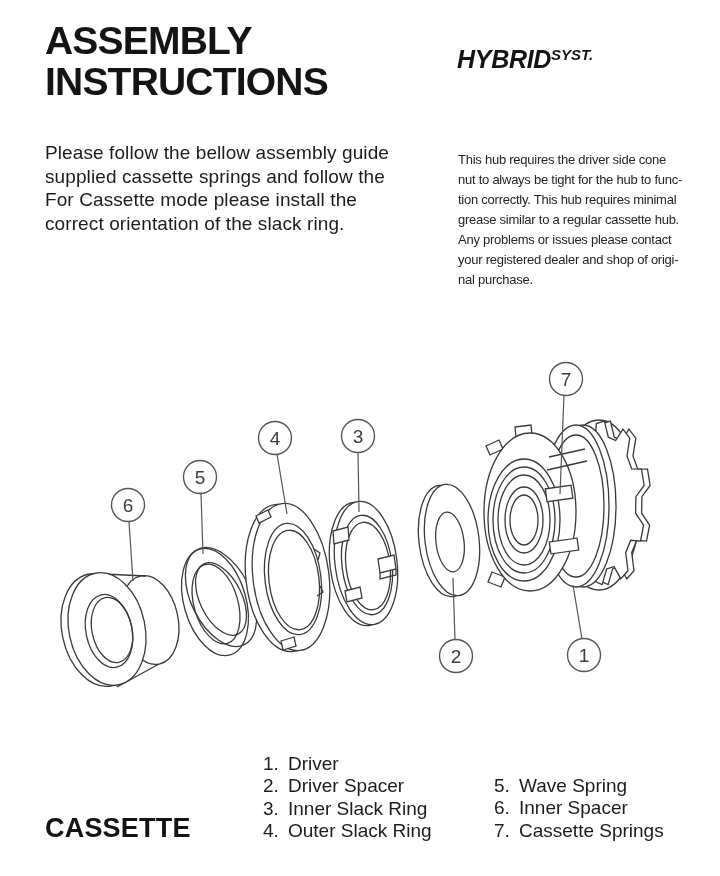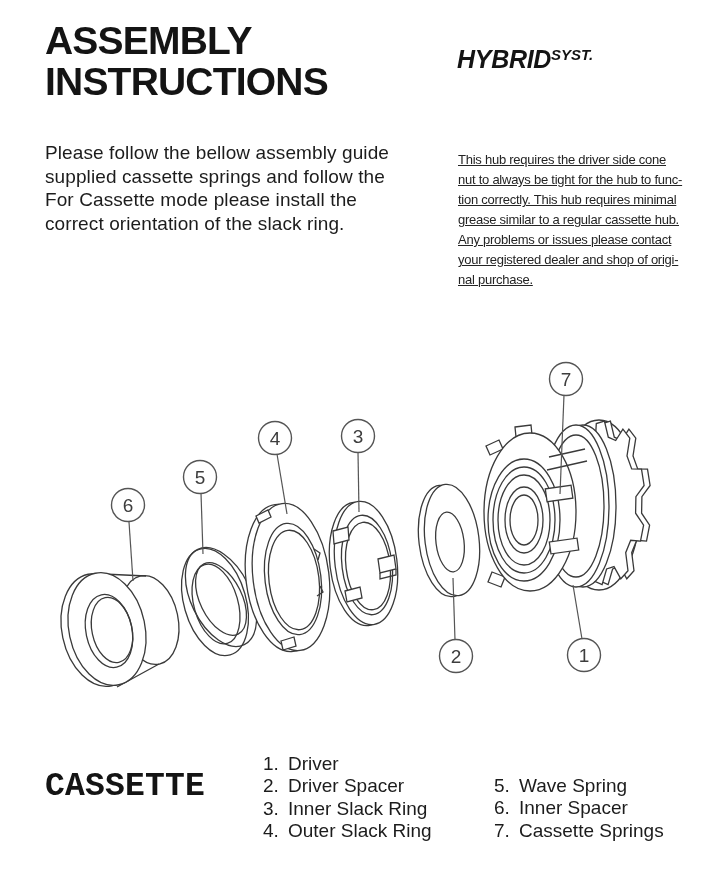--- a/index.html
+++ b/index.html
@@ -26,21 +26,21 @@
     font-size:15px;position:relative;top:-8px;letter-spacing:0;
   }
   .intro{
     position:absolute;left:45px;top:141px;
     font-size:19px;line-height:23.5px;color:var(--body_text);
     letter-spacing:0.1px;white-space:nowrap;
   }
   .note{
     position:absolute;left:458px;top:150px;
     font-size:13px;line-height:20px;color:var(--note_text);
-    letter-spacing:-0.25px;white-space:nowrap;text-decoration:underline;
+    letter-spacing:-0.25px;white-space:nowrap;
   }
   .diagram{
     position:absolute;left:0;top:340px;width:720px;height:400px;
   }
   .ln{fill:none;stroke:var(--line_art);stroke-width:1.3;}
   .fw{fill:#ffffff;stroke:var(--line_art);stroke-width:1.3;}
   .ld{fill:none;stroke:var(--callout);stroke-width:1.2;}
   .co{fill:#ffffff;stroke:var(--callout);stroke-width:1.4;}
   .cn{
     font-family:"Liberation Sans",sans-serif;font-size:19px;
@@ -48,22 +48,22 @@
   }
   .plist{
     position:absolute;font-size:19px;line-height:22.4px;
     color:var(--body_text);white-space:nowrap;
   }
   .plist1{left:263px;top:753px;}
   .plist2{left:494px;top:775px;}
   .prow{display:flex;}
   .pnum{display:inline-block;width:25px;flex:0 0 25px;}
   .mode{
-    position:absolute;left:45px;top:768px;
-    font-size:33px;font-weight:700;letter-spacing:0.2px;color:var(--ink);font-family:Liberation Mono, monospace;
+    position:absolute;left:45px;top:813px;
+    font-size:27px;font-weight:700;letter-spacing:0.2px;color:var(--ink);
   }
 </style>
 </head>
 <body>
 
 <div class="page">
 
   <div class="title">
     <div>ASSEMBLY</div>
     <div>INSTRUCTIONS</div>

